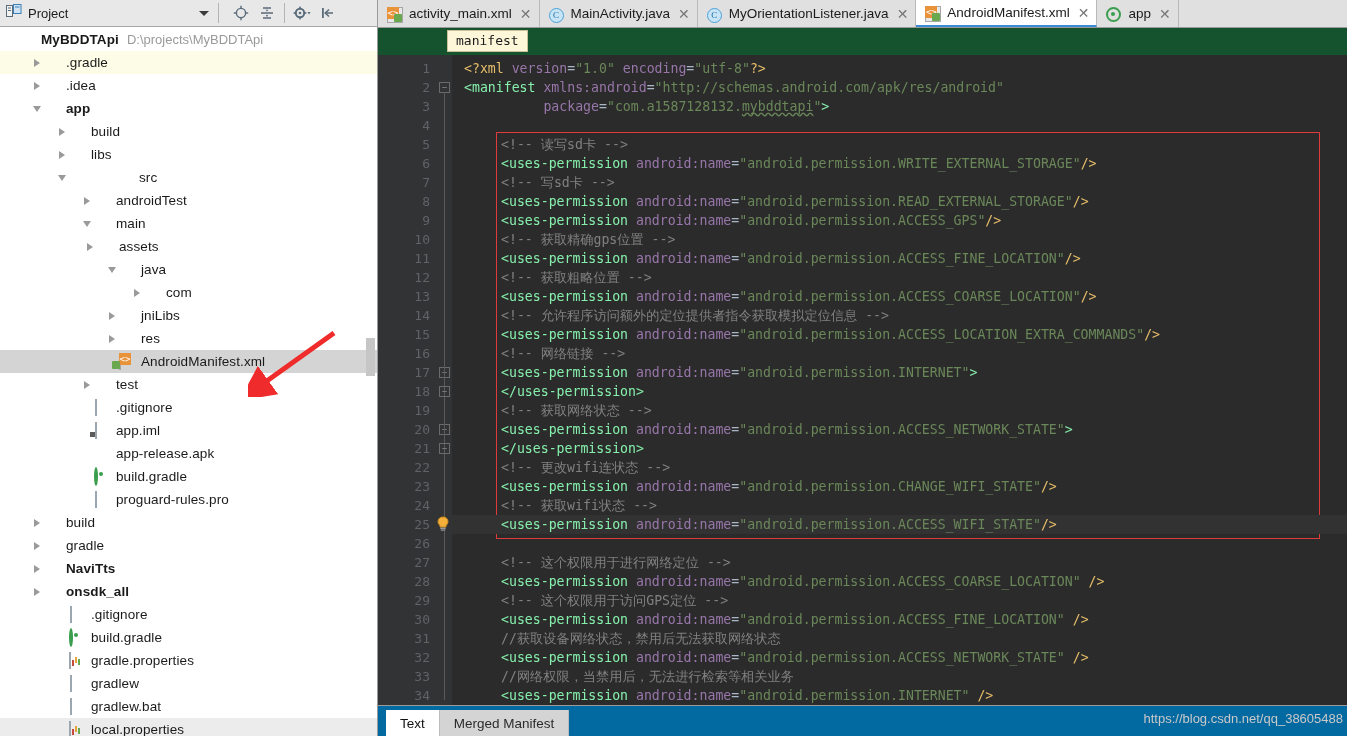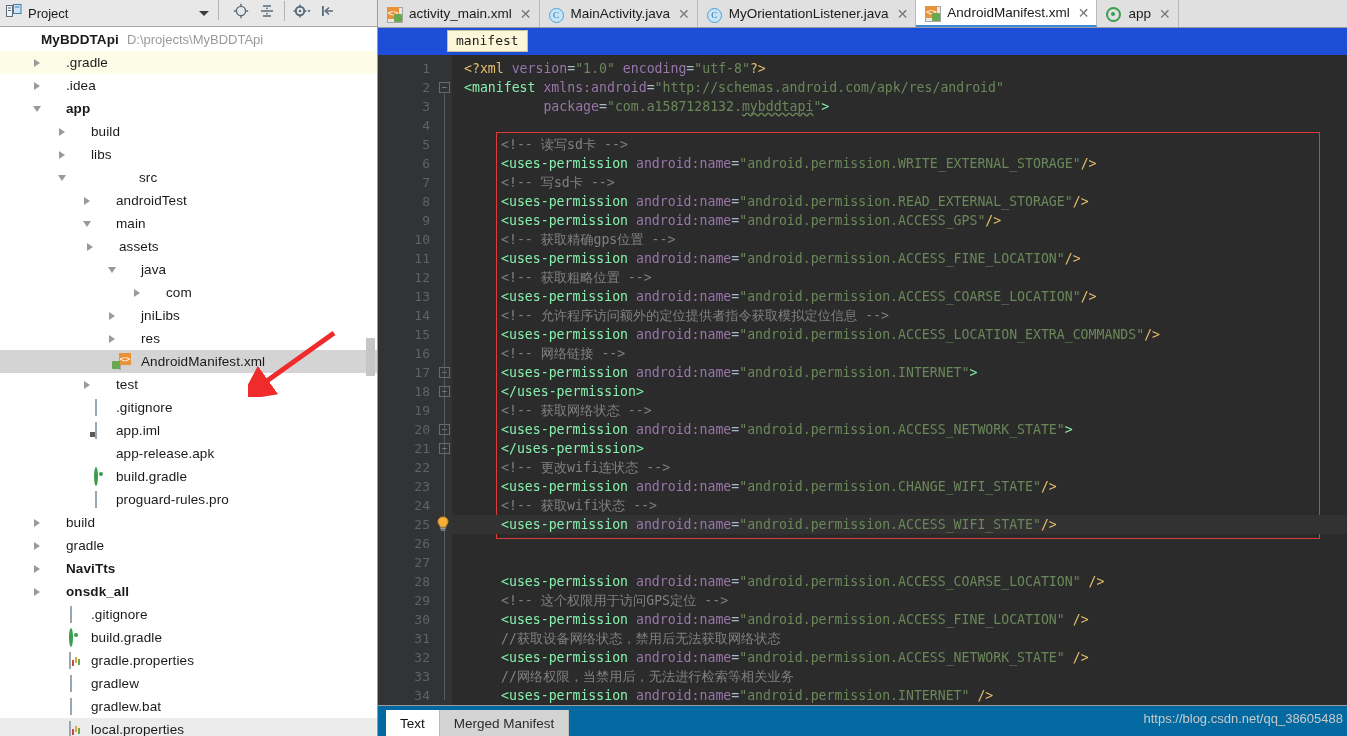--- a/index.html
+++ b/index.html
@@ -10,21 +10,21 @@
     font-family: "Liberation Sans", sans-serif;
     font-size: 13px;
     color: #000;
   }
   #app { position: relative; width: 1347px; height: 736px; display: flex; }
 
   
   #left { width: 378px; height: 736px; background: #ffffff; border-right: 1px solid #9a9a9a; position: relative; display: flex; flex-direction: column; }
   #project-toolbar {
     height: 27px; background: #e8e8e8; border-bottom: 1px solid #a8a8a8;
-    display: flex; align-items: flex-start; position: relative; flex: 0 0 27px;
+    display: flex; align-items: center; position: relative; flex: 0 0 27px;
   }
   .pt-left { display: flex; align-items: center; padding-left: 6px; width: 218px; height: 100%; }
   .pt-title { font-size: 13px; color: #1b1b1b; margin-left: 6px; }
   .pt-arrow { margin-left: auto; margin-right: 9px; width: 0; height: 0;
     border-left: 5px solid transparent; border-right: 5px solid transparent; border-top: 5px solid #3c3c3c; }
   .pt-sep { width: 1px; height: 20px; background: #b4b4b4; }
   .pt-icons { display: flex; align-items: center; gap: 2px; padding-left: 10px; }
   .pt-ico { width: 24px; height: 22px; display: flex; align-items: center; justify-content: center; cursor: pointer; }
 
   #tree { flex: 1 1 auto; overflow: hidden; position: relative; padding-top: 1px; background: #fff; }
@@ -100,21 +100,21 @@
   #tabbar { height: 28px; background: #e0e0e0; display: flex; align-items: stretch; border-bottom: 1px solid #9a9a9a; flex: 0 0 28px; }
   .tab { display: flex; align-items: center; padding: 0 7px 0 9px; gap: 6px; font-size: 13.5px; color: #1b1b1b;
      border-right: 1px solid #b9b9b9; background: #e0e0e0; cursor: pointer; position: relative; }
   .tab.active { background: #ffffff; border-bottom: 2px solid #3b8ad8; }
   .tab .tclose { color: #777; font-size: 14px; margin-left: 2px; line-height: 1; }
   .tab-ico { width: 16px; height: 16px; position: relative; flex: 0 0 16px; }
   .ti-java { width:15px;height:15px;border-radius:50%;background:#c8e5f7;border:1.5px solid #49a0d8;
      font-size:9px;color:#1b6a9c;text-align:center;line-height:13px;font-family:"Liberation Serif",serif; }
   #tabfill { flex: 1 1 auto; background: #e0e0e0; }
 
-  #breadcrumbbar { height: 27px; background: #1d4ed8; position: relative; flex: 0 0 27px; }
+  #breadcrumbbar { height: 27px; background: #14532d; position: relative; flex: 0 0 27px; }
   #crumb { position: absolute; left: 69px; top: 2px; background: #fdf6d9; border: 1px solid #c8c096;
      padding: 2px 8px 3px 8px; font-family: "DejaVu Sans Mono", monospace; font-size: 13px; color: #1b1b1b; }
 
   #editor { flex: 1 1 auto; background: #2b2b2b; position: relative; overflow: hidden; display: flex; }
   #gutter { width: 60px; background: #313335; position: relative; flex: 0 0 60px; }
   #folds { width: 14px; background: #313335; position: relative; flex: 0 0 14px; }
   #code { flex: 1 1 auto; position: relative; background: #2b2b2b; overflow: hidden; }
 
   .gl { position: absolute; right: 8px; width: 50px; text-align: right; font-family: "DejaVu Sans Mono", monospace;
      font-size: 13px; color: #606366; height: 19px; line-height: 19px; }
@@ -489,20 +489,21 @@
           <div class="cl" style="top: 327px; left: 49px;"><span class="t-tag">&lt;/uses-permission&gt;</span></div>
           <div class="cl" style="top: 346px; left: 49px;"><span class="t-cmt">&lt;!-- 获取网络状态 --&gt;</span></div>
           <div class="cl" style="top: 365px; left: 49px;"><span class="t-tag">&lt;uses-permission </span><span class="t-attr">android:name</span><span class="t-eq">=</span><span class="t-str">"android.permission.ACCESS_NETWORK_STATE"</span><span class="t-tag">&gt;</span></div>
           <div class="cl" style="top: 384px; left: 49px;"><span class="t-tag">&lt;/uses-permission&gt;</span></div>
           <div class="cl" style="top: 403px; left: 49px;"><span class="t-cmt">&lt;!-- 更改wifi连状态 --&gt;</span></div>
           <div class="cl" style="top: 422px; left: 49px;"><span class="t-tag">&lt;uses-permission </span><span class="t-attr">android:name</span><span class="t-eq">=</span><span class="t-str">"android.permission.CHANGE_WIFI_STATE"</span><span class="t-slash">/&gt;</span></div>
           <div class="cl" style="top: 441px; left: 49px;"><span class="t-cmt">&lt;!-- 获取wifi状态 --&gt;</span></div>
           <div id="hl-line" style="top: 460px;"></div>
           <div class="cl" style="top: 460px; left: 49px;"><span class="t-tag">&lt;uses-permission </span><span class="t-attr">android:name</span><span class="t-eq">=</span><span class="t-str">"android.permission.ACCESS_WIFI_STATE"</span><span class="t-slash">/&gt;</span></div>
           <div class="cl" style="top: 479px; left: 49px;"></div>
+          <div class="cl" style="top: 498px; left: 49px;"><span class="t-cmt">&lt;!-- 这个权限用于进行网络定位 --&gt;</span></div>
           <div class="cl" style="top: 517px; left: 49px;"><span class="t-tag">&lt;uses-permission </span><span class="t-attr">android:name</span><span class="t-eq">=</span><span class="t-str">"android.permission.ACCESS_COARSE_LOCATION"</span><span class="t-plain"> </span><span class="t-slash">/&gt;</span></div>
           <div class="cl" style="top: 536px; left: 49px;"><span class="t-cmt">&lt;!-- 这个权限用于访问GPS定位 --&gt;</span></div>
           <div class="cl" style="top: 555px; left: 49px;"><span class="t-tag">&lt;uses-permission </span><span class="t-attr">android:name</span><span class="t-eq">=</span><span class="t-str">"android.permission.ACCESS_FINE_LOCATION"</span><span class="t-plain"> </span><span class="t-slash">/&gt;</span></div>
           <div class="cl" style="top: 574px; left: 49px;"><span class="t-cmt">//获取设备网络状态，禁用后无法获取网络状态</span></div>
           <div class="cl" style="top: 593px; left: 49px;"><span class="t-tag">&lt;uses-permission </span><span class="t-attr">android:name</span><span class="t-eq">=</span><span class="t-str">"android.permission.ACCESS_NETWORK_STATE"</span><span class="t-plain"> </span><span class="t-slash">/&gt;</span></div>
           <div class="cl" style="top: 612px; left: 49px;"><span class="t-cmt">//网络权限，当禁用后，无法进行检索等相关业务</span></div>
           <div class="cl" style="top: 631px; left: 49px;"><span class="t-tag">&lt;uses-permission </span><span class="t-attr">android:name</span><span class="t-eq">=</span><span class="t-str">"android.permission.INTERNET"</span><span class="t-plain"> </span><span class="t-slash">/&gt;</span></div>
         </div>
     <div class="bulb" style="top: 461px;"><svg width="14" height="16" viewBox="0 0 14 16">
             <path d="M7 1c3 0 5 2 5 4.6 0 2-1.3 3-2 4.2v1.2H4V9.8C3.3 8.6 2 7.6 2 5.6 2 3 4 1 7 1z" fill="#f2b03a" stroke="#c88a1e"></path>

